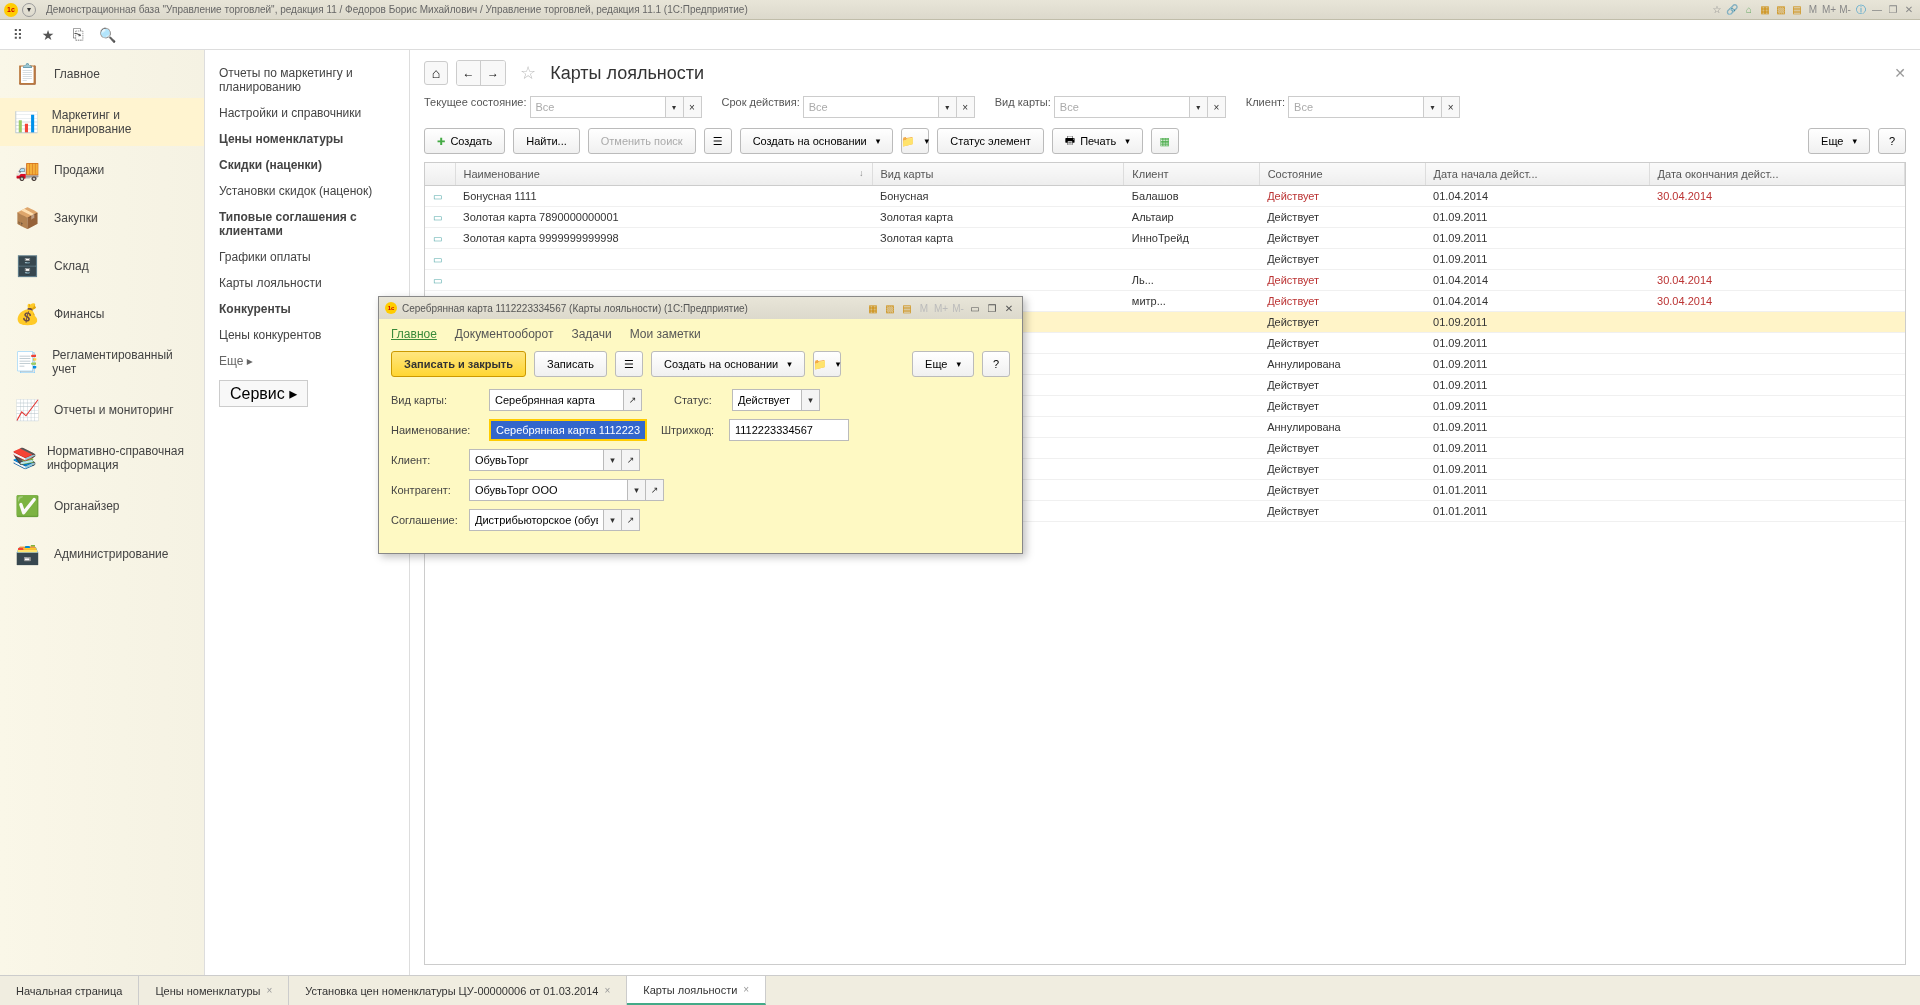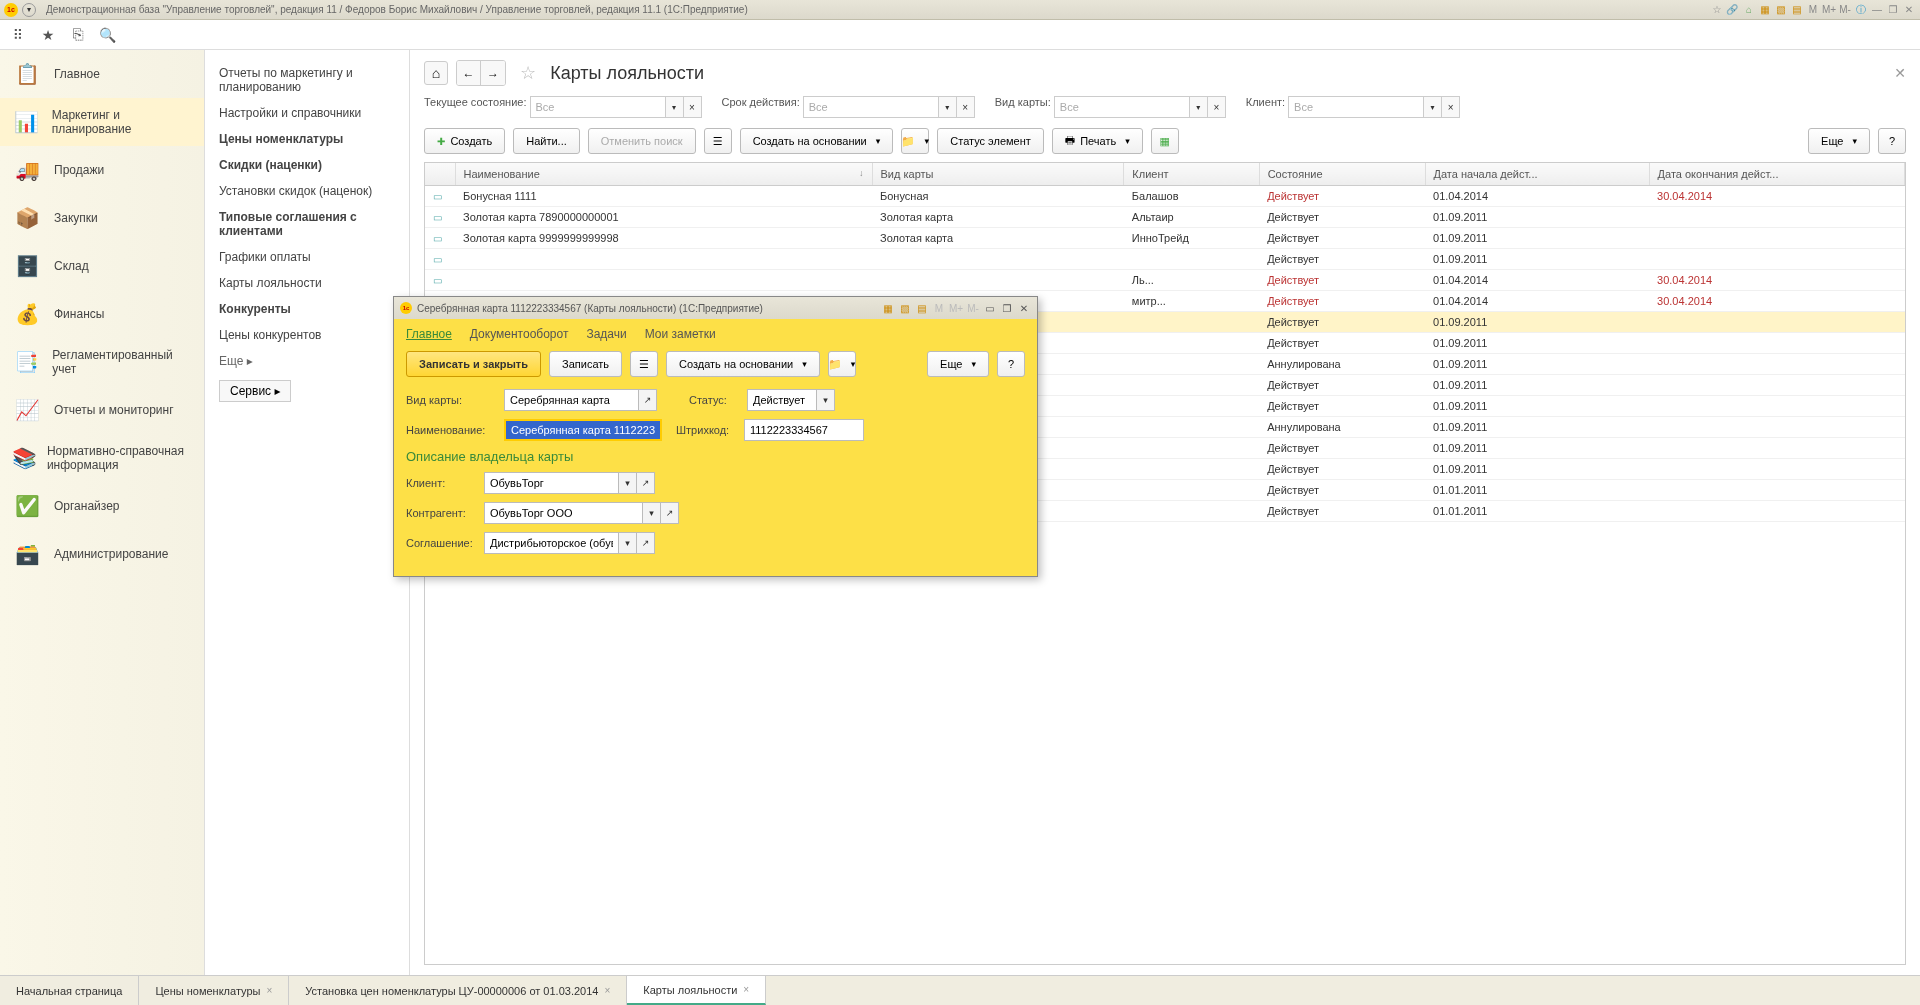--- a/index.html
+++ b/index.html
@@ -20,21 +20,21 @@
 .sidebar { width: 205px; background: linear-gradient(to right,#faf7e8,#f5f2e3); border-right: 1px solid #ddd; }
 .sb-item { display: flex; align-items: center; padding: 8px 12px; cursor: pointer; gap: 10px; }
 .sb-item.active { background: #fff4d0; }
 .sb-icon { width: 32px; height: 32px; display: inline-flex; align-items: center; justify-content: center; font-size: 20px; }
 .sb-label { font-size: 12px; color: #444; }
 
 .submenu { width: 205px; background: #fff; border-right: 1px solid #ddd; padding: 10px 14px; }
 .submenu-item { padding: 6px 0; cursor: pointer; font-size: 12px; color: #444; }
 .submenu-item.bold { font-weight: bold; }
 .submenu-item.more { color: #666; }
-.service-btn { margin-top: 6px; padding: 3px 10px; border: 1px solid #ccc; background: #f8f8f8; cursor: pointer; font-size: 12px; display: inline-flex; align-items:center; gap:4px; }
+.service-btn { margin-top: 6px; padding: 3px 10px; border: 1px solid #ccc; background: #f8f8f8; cursor: pointer; font-size: 16px; display: inline-flex; align-items:center; gap:4px; }
 
 .content { flex: 1; background: #fff; position: relative; display: flex; flex-direction: column; padding: 10px 14px; }
 .content-header { display: flex; align-items: center; gap: 8px; margin-bottom: 10px; }
 .nav-btn { width: 24px; height: 24px; border: 1px solid #ccc; background: #f8f8f8; cursor: pointer; display: inline-flex; align-items: center; justify-content: center; font-size: 12px; border-radius: 3px; }
 .nav-btn.home { font-size: 14px; }
 .star-icon { font-size: 18px; color: #bbb; cursor: pointer; margin-left: 6px; }
 .page-title { font-size: 18px; color: #333; margin-left: 6px; }
 .close-btn { margin-left: auto; font-size: 14px; color: #999; cursor: pointer; }
 
 .filters { display: flex; gap: 20px; margin-bottom: 10px; }
@@ -61,21 +61,21 @@
 .status-act { color: #b33; }
 .status-norm { color: #333; }
 .date-red { color: #b33; }
 
 .tabs-bottom { height: 30px; background: #f0ede0; border-top: 1px solid #ccc; display: flex; align-items: stretch; }
 .tab { padding: 0 16px; display: flex; align-items: center; border-right: 1px solid #ccc; cursor: pointer; font-size: 11px; gap: 6px; position: relative; }
 .tab.active { background: #fff; border-bottom: 2px solid #4a8; }
 .tab .x { color: #999; font-size: 10px; }
 
 
-.modal { position: absolute; left: 393px; top: 296px; width: 645px; background: #fde047; border: 1px solid #888; box-shadow: 3px 3px 8px rgba(0,0,0,0.25); z-index: 100; }
+.modal { position: absolute; left: 378px; top: 296px; width: 645px; background: #fef9c3; border: 1px solid #888; box-shadow: 3px 3px 8px rgba(0,0,0,0.25); z-index: 100; }
 .modal-title { height: 22px; background: linear-gradient(#e8e5d8,#dcd9cc); display: flex; align-items: center; padding: 0 6px; font-size: 10px; color: #555; gap: 5px; }
 .modal-title-icons { margin-left: auto; display: flex; gap: 3px; }
 .modal-title-icons span { cursor: pointer; font-size: 10px; width: 14px; text-align: center; }
 .modal-body { padding: 8px 12px 14px; }
 .modal-h { font-size: 16px; color: #333; margin-bottom: 6px; }
 .modal-tabs { display: flex; gap: 18px; margin-bottom: 10px; font-size: 12px; }
 .modal-tabs span { cursor: pointer; color: #555; }
 .modal-tabs span.active { color: #3a8a3a; text-decoration: underline; }
 .modal-actions { display: flex; gap: 8px; margin-bottom: 12px; align-items: center; }
 .btn-yellow { background: linear-gradient(#ffe680,#ffd633); border: 1px solid #cc9900; color: #333; font-weight: bold; }
@@ -467,21 +467,20 @@
       <span class="form-label">Наименование:</span>
       <div class="form-input">
           <input class="highlight" style="width: 158px;" value="Серебрянная карта 111222333456">
         </div>
       <span class="form-label" style="width:60px;margin-left:6px">Штрихкод:</span>
       <div class="form-input">
           <input style="width: 120px;" value="1112223334567">
         </div>
     </div>
 
-    <div class="section-h">Описание владельца карты</div>
 
     <div class="form-row">
       <span class="form-label" style="width:70px">Клиент:</span>
       <div class="form-input">
           <input style="width: 135px;" value="ОбувьТорг">
           <span class="mini">▾</span>
           <span class="mini">↗</span>
         </div>
     </div>
     <div class="form-row">

